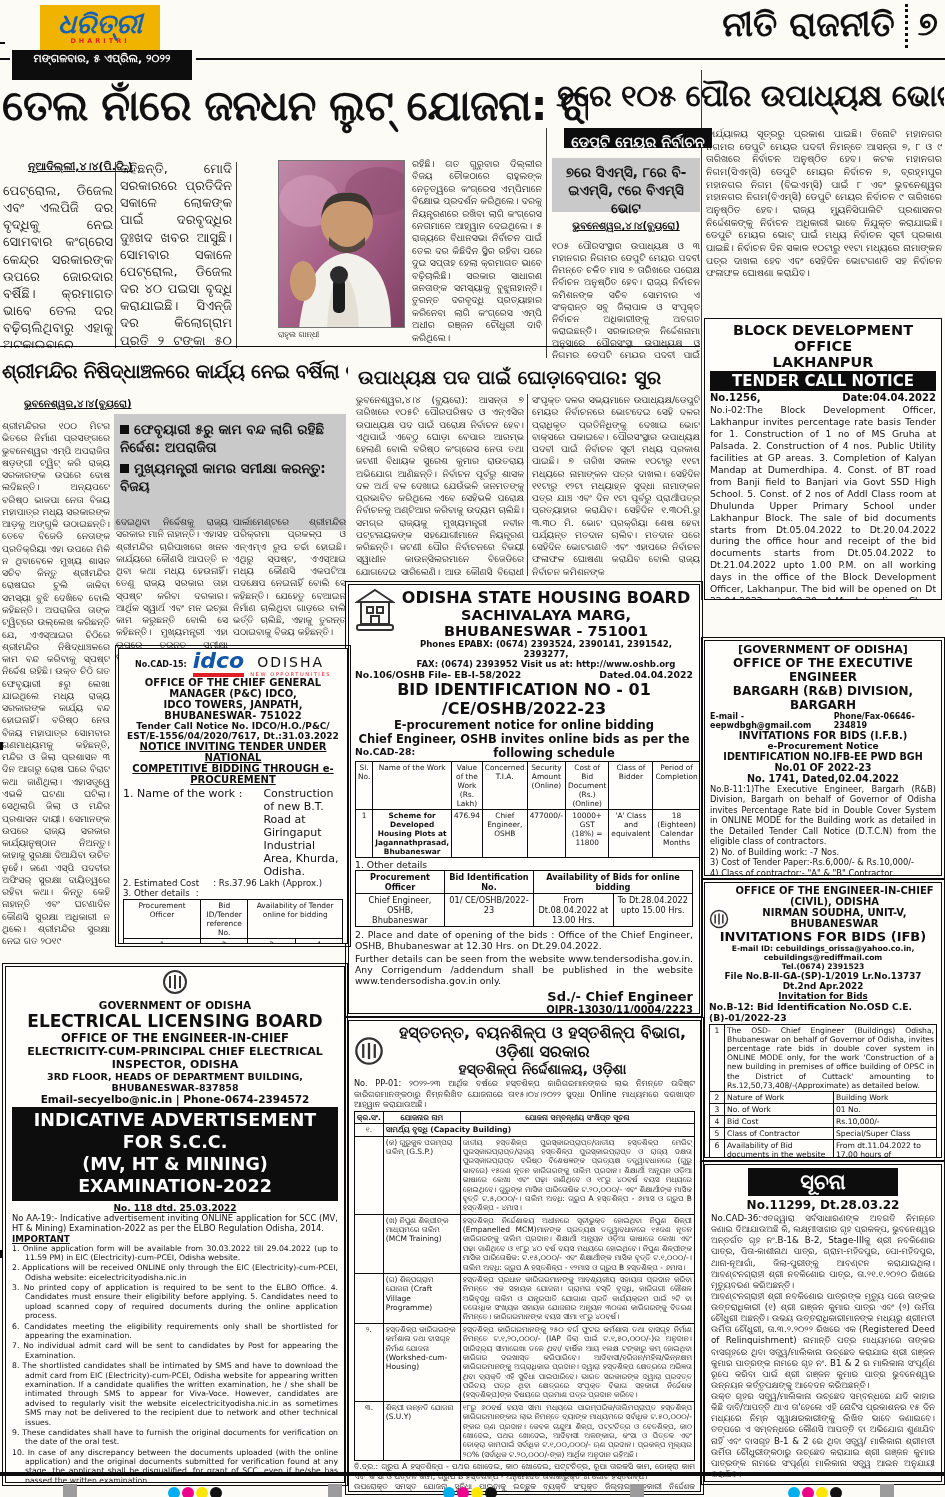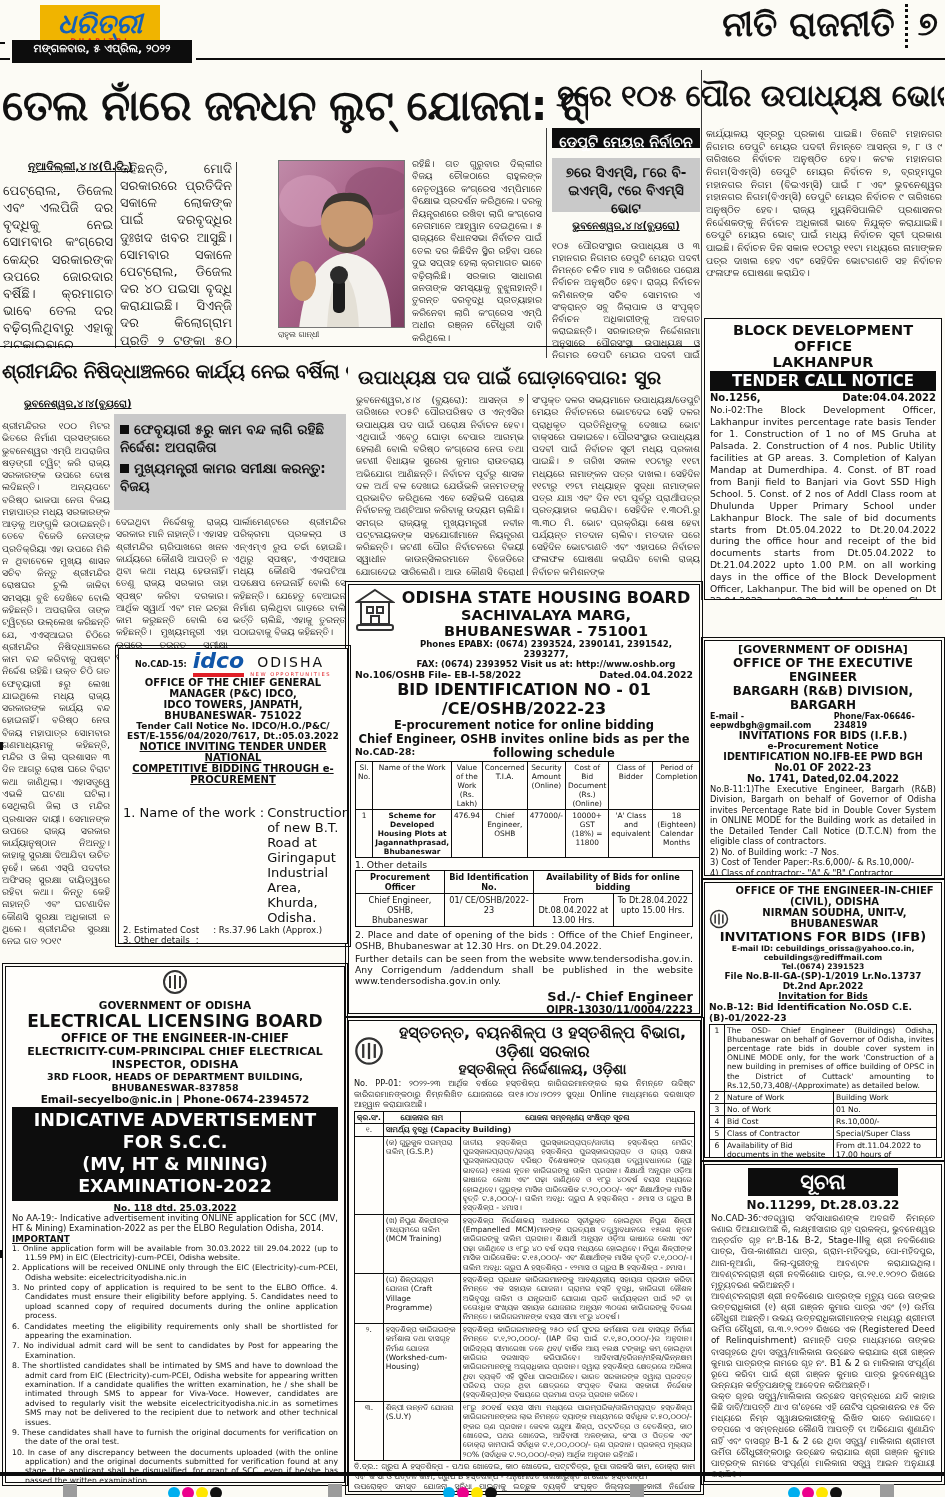--- a/index.html
+++ b/index.html
@@ -31,21 +31,21 @@
 </style>
 </head>
 <body>
 
 <div class="sheet">
 
   <div class="abs masthead-logo" style="left:40px;top:5px;width:120px;height:45px">
     <div class="b" style="font-size:27px;color:#1661b8;font-style:italic;line-height:1">ଧରିତ୍ରୀ</div>
     <div class="b" style="font-size:6.5px;color:#e01e26;letter-spacing:3px">DHARITRI</div>
   </div>
-  <div class="abs blackbar ctr b" style="left:12px;top:40px;width:180px;height:23px;font-size:11px;line-height:17px">ମଙ୍ଗଳବାର, ୫ ଏପ୍ରିଲ, ୨୦୨୨</div>
+  <div class="abs blackbar ctr b" style="left:12px;top:50px;width:180px;height:30px;font-size:11px;line-height:17px">ମଙ୍ଗଳବାର, ୫ ଏପ୍ରିଲ, ୨୦୨୨</div>
   <div class="abs" style="left:590px;top:4px;width:348px;height:54px;display:flex;justify-content:flex-end;align-items:flex-start;gap:10px">
     <span class="b" style="font-size:34px">ନୀତି ରାଜନୀତି</span>
     <span class="dotted-div"></span>
     <span class="b" style="font-size:33px">୭</span>
   </div>
   <div class="abs rule" style="left:0;top:58px;width:10px;height:2px"></div>
   <div class="abs rule" style="left:196px;top:58px;width:749px;height:2px"></div>
 
   <div class="abs b nw" style="left:2px;top:72px;width:586px;height:74px;font-size:42px;letter-spacing:-1px;line-height:1.6">ତେଲ ନାଁରେ ଜନଧନ ଲୁଟ୍‌ ଯୋଜନା: ରାହୁଲ</div>
   <div class="abs b u" style="left:28px;top:160px;width:160px;font-size:11px">ନୂଆଦିଲ୍ଲୀ,୪।୪(ପି.ଟି.)</div>
@@ -77,41 +77,41 @@
   <div class="abs" style="left:278px;top:330px;width:127px;font-size:8px">ରାହୁଲ ଗାନ୍ଧୀ</div>
   <div class="abs body-col" style="left:412px;top:158px;width:130px;height:196px;font-size:9.4px">ରହିଛି। ଗତ ଗୁରୁବାର ଦିଲ୍ଲୀର ବିଜୟ ଚୌକଠାରେ ରାହୁଲଙ୍କ ନେତୃତ୍ୱରେ କଂଗ୍ରେସ ଏମ୍‌ପିମାନେ ବିକ୍ଷୋଭ ପ୍ରଦର୍ଶନ କରିଥିଲେ। ଦରକୁ ନିୟନ୍ତ୍ରଣରେ ରଖିବା ଲାଗି କଂଗ୍ରେସ ନେତାମାନେ ଆହ୍ୱାନ ଦେଇଥିଲେ। ୫ ରାଜ୍ୟରେ ବିଧାନସଭା ନିର୍ବାଚନ ପାଇଁ ତେଲ ଦର କିଛିଦିନ ସ୍ଥିର ରହିବା ପରେ ଦୁଇ ସପ୍ତାହ ହେଲା କ୍ରମାଗତ ଭାବେ ବଢ଼ିଚାଲିଛି। ସରକାର ସାଧାରଣ ଜନତାଙ୍କ ସମସ୍ୟାକୁ ବୁଝୁନାହାନ୍ତି। ତୁରନ୍ତ ଦରବୃଦ୍ଧି ପ୍ରତ୍ୟାହାର କରିନେବା ଲାଗି କଂଗ୍ରେସ ଏମ୍‌ପି ଅଧୀର ରଞ୍ଜନ ଚୌଧୁରୀ ଦାବି କରିଥିଲେ।</div>
 
   <div class="vrule" style="left:115px;top:162px;height:186px"></div>
   <div class="vrule" style="left:236px;top:162px;height:186px"></div>
   <div class="vrule" style="left:546px;top:128px;height:230px"></div>
   <div class="vrule" style="left:701px;top:70px;height:530px"></div>
   <div class="abs rule" style="left:0;top:346px;width:700px;height:1px"></div>
 
   <div class="abs b nw ctr" style="left:556px;top:78px;width:388px;height:50px;font-size:30px;letter-spacing:-0.5px">୭ରେ ୧୦୫ ପୌର ଉପାଧ୍ୟକ୍ଷ ଭୋଟ</div>
-  <div class="abs blackbar ctr b" style="left:552px;top:128px;width:148px;height:20px;font-size:14.5px;line-height:28px">ଡେପୁଟି ମେୟର ନିର୍ବାଚନ</div>
+  <div class="abs blackbar ctr b" style="left:564px;top:128px;width:148px;height:20px;font-size:14.5px;line-height:28px">ଡେପୁଟି ମେୟର ନିର୍ବାଚନ</div>
   <div class="abs graybox ctr b" style="left:552px;top:158px;width:148px;height:54px;font-size:13.5px;line-height:1.35;padding:5px 3px;box-sizing:border-box">୭ରେ ସିଏମ୍‌ସି, ୮ରେ ବି-ଇଏମ୍‌ସି, ୯ରେ ବିଏମ୍‌ସି ଭୋଟ</div>
   <div class="abs ctr b u" style="left:552px;top:220px;width:148px;font-size:10px">ଭୁବନେଶ୍ୱର,୪।୪(ବ୍ୟୁରୋ)</div>
   <div class="abs body-col" style="left:552px;top:240px;width:148px;height:118px;font-size:9.2px">୧୦୫ ପୌରସଂସ୍ଥାର ଉପାଧ୍ୟକ୍ଷ ଓ ୩ ମହାନଗର ନିଗମର ଡେପୁଟି ମେୟର ପଦବୀ ନିମନ୍ତେ ଚଳିତ ମାସ ୭ ତାରିଖରେ ପରୋକ୍ଷ ନିର୍ବାଚନ ଅନୁଷ୍ଠିତ ହେବ। ରାଜ୍ୟ ନିର୍ବାଚନ କମିଶନଙ୍କ ସଚିବ ସୋମବାର ଏ ସଂକ୍ରାନ୍ତ ସବୁ ଜିଲାପାଳ ଓ ସଂପୃକ୍ତ ନିର୍ବାଚନ ଅଧିକାରୀଙ୍କୁ ଅବଗତ କରାଇଛନ୍ତି। ସରକାରଙ୍କ ନିର୍ଦ୍ଦେଶନାମା ଅନୁସାରେ ପୌରସଂସ୍ଥା ଉପାଧ୍ୟକ୍ଷ ଓ ନିଗମର ଡେପୁଟି ମେୟର ପଦବୀ ପାଇଁ ପ୍ରତ୍ୟେକ ରାଜନୈତିକ ଦଳ ସେମାନଙ୍କ ନିର୍ବାଚିତ ପ୍ରତିନିଧି ନିଯୁକ୍ତ କରିବେ।</div>
   <div class="abs body-col" style="left:706px;top:128px;width:236px;height:186px;font-size:9.6px">କାର୍ଯ୍ୟାଳୟ ସୂତ୍ରରୁ ପ୍ରକାଶ ପାଇଛି। ତିନୋଟି ମହାନଗର ନିଗମର ଡେପୁଟି ମେୟର ପଦବୀ ନିମନ୍ତେ ଆସନ୍ତା ୭, ୮ ଓ ୯ ତାରିଖରେ ନିର୍ବାଚନ ଅନୁଷ୍ଠିତ ହେବ। କଟକ ମହାନଗର ନିଗମ(ସିଏମ୍‌ସି) ଡେପୁଟି ମେୟର ନିର୍ବାଚନ ୭, ବ୍ରହ୍ମପୁର ମହାନଗର ନିଗମ (ବିଇଏମ୍‌ସି) ପାଇଁ ୮ ଏବଂ ଭୁବନେଶ୍ୱର ମହାନଗର ନିଗମ(ବିଏମ୍‌ସି) ଡେପୁଟି ମେୟର ନିର୍ବାଚନ ୯ ତାରିଖରେ ଅନୁଷ୍ଠିତ ହେବ। ରାଜ୍ୟ ମ୍ୟୁନିସିପାଲିଟି ପ୍ରଶାସନର ନିର୍ଦ୍ଦେଶକଙ୍କୁ ନିର୍ବାଚନ ଅଧିକାରୀ ଭାବେ ନିଯୁକ୍ତ କରାଯାଇଛି। ଡେପୁଟି ମେୟର ଭୋଟ୍ ପାଇଁ ମଧ୍ୟ ନିର୍ବାଚନ ସୂଚୀ ପ୍ରକାଶ ପାଇଛି। ନିର୍ବାଚନ ଦିନ ସକାଳ ୧୦ଟାରୁ ୧୧ଟା ମଧ୍ୟରେ ନାମାଙ୍କନ ପତ୍ର ଦାଖଲ ହେବ ଏବଂ ସେହିଦିନ ଭୋଟଗଣତି ସହ ନିର୍ବାଚନ ଫଳାଫଳ ଘୋଷଣା କରାଯିବ।</div>
 
   <div class="abs notice" style="left:704px;top:318px;width:238px;height:282px;padding:3px 5px">
     <div class="ctr b" style="font-size:14.5px">BLOCK DEVELOPMENT OFFICE</div>
     <div class="ctr b" style="font-size:14.5px">LAKHANPUR</div>
     <div class="blackbar ctr b" style="font-size:15px;margin:1px 0;padding:1px 0">TENDER CALL NOTICE</div>
     <div style="display:flex;justify-content:space-between;font-size:10px">
       <span class="b">No.1256,</span>
       <span class="b">Date:04.04.2022</span>
     </div>
     <div class="just" style="font-size:9.2px;line-height:1.3;margin-top:1px">No.i-02:The Block Development Officer, Lakhanpur invites percentage rate basis Tender for 1. Construction of 1 no of MS Gruha at Palsada. 2. Construction of 4 nos. Public Utility facilities at GP areas. 3. Completion of Kalyan Mandap at Dumerdhipa. 4. Const. of BT road from Banji field to Banjari via Govt SSD High School. 5. Const. of 2 nos of Addl Class room at Dhulunda Upper Primary School under Lakhanpur Block. The sale of bid documents starts from Dt.05.04.2022 to Dt.20.04.2022 during the office hour and receipt of the bid documents starts from Dt.05.04.2022 to Dt.21.04.2022 upto 1.00 P.M. on all working days in the office of the Block Development Officer, Lakhanpur. The bid will be opened on Dt 22.04.2022 at 08.30 A.M. Intending Class-D,Class-C, Class-B or Class- A contractors may visit district website of Jharsuguda www.jharsuguda.nic.in for detail information.</div>
 
   </div>
 
   <div class="abs b nw" style="left:2px;top:352px;width:346px;height:40px;font-size:19.5px;letter-spacing:-0.5px;line-height:2">ଶ୍ରୀମନ୍ଦିର ନିଷିଦ୍ଧାଞ୍ଚଳରେ କାର୍ଯ୍ୟ ନେଇ ବର୍ଷିଲା ଭାଜପା</div>
   <div class="abs b u" style="left:24px;top:398px;width:160px;font-size:10px">ଭୁବନେଶ୍ୱର,୪।୪(ବ୍ୟୁରୋ)</div>
-  <div class="abs graybox" style="left:114px;top:414px;width:232px;height:96px;padding:7px 6px;box-sizing:border-box">
+  <div class="abs graybox" style="left:114px;top:414px;width:232px;height:116px;padding:7px 6px;box-sizing:border-box">
     <div class="b" style="font-size:13.5px;line-height:1.3;margin-bottom:4px"><span class="sq"></span><span>ଫେବୃୟାରୀ ୫ରୁ କାମ ବନ୍ଦ ଲାଗି ରହିଛି ନିର୍ଦ୍ଦେଶ: ଅପରାଜିତା</span></div>
     <div class="b" style="font-size:13.5px;line-height:1.3"><span class="sq"></span><span>ମୁଖ୍ୟମନ୍ତ୍ରୀ କାମର ସମୀକ୍ଷା କରନ୍ତୁ: ବିଜୟ</span></div>
   </div>
   <div class="abs body-col" style="left:2px;top:420px;width:108px;height:540px;font-size:9.3px">ଶ୍ରୀମନ୍ଦିରର ୧୦୦ ମିଟର ଭିତରେ ନିର୍ମାଣ ପ୍ରସଙ୍ଗରେ ଭୁବନେଶ୍ୱର ଏମ୍‌ପି ଅପରାଜିତା ଷଡ଼ଙ୍ଗୀ ଟ୍ୱିଟ୍ କରି ରାଜ୍ୟ ସରକାରଙ୍କ ଉପରେ ଦୋଷ ଲଦିଛନ୍ତି। ଅନ୍ୟପଟେ ବରିଷ୍ଠ ଭାଜପା ନେତା ବିଜୟ ମହାପାତ୍ର ମଧ୍ୟ ସରକାରଙ୍କ ଆଡ଼କୁ ଅଙ୍ଗୁଳି ଉଠାଇଛନ୍ତି। ତେବେ ବିଜେଡି ନେତାଙ୍କ ପ୍ରତିକ୍ରିୟା ଏହା ଉପରେ ମିଳି ନ ଥିବାବେଳେ ମୁଖ୍ୟ ଶାସନ ସଚିବ କିନ୍ତୁ ଶ୍ରୀମନ୍ଦିର ରୋଷଘର ଚୁଲି ଜାଳିବା ସମସ୍ୟା ବୁଝି ଦେଖିବେ ବୋଲି କହିଛନ୍ତି। ଅପରାଜିତା ତାଙ୍କ ଟ୍ୱିଟ୍‌ରେ ଉଲ୍ଲେଖ କରିଛନ୍ତି ଯେ, ଏଏସ୍‌ଆଇର ଚିଠିରେ ଶ୍ରୀମନ୍ଦିର ନିଷିଦ୍ଧାଞ୍ଚଳରେ କାମ ବନ୍ଦ କରିବାକୁ ସ୍ପଷ୍ଟ ନିର୍ଦ୍ଦେଶ ରହିଛି। ଉକ୍ତ ଚିଠି ଗତ ଫେବୃୟାରୀ ୫ରୁ ଲେଖା ଯାଇଥିଲେ ମଧ୍ୟ ରାଜ୍ୟ ସରକାରଙ୍କ କାର୍ଯ୍ୟ ବନ୍ଦ ହୋଇନାହିଁ। ବରିଷ୍ଠ ନେତା ବିଜୟ ମହାପାତ୍ର ସୋମବାର ଗଣମାଧ୍ୟମକୁ କହିଛନ୍ତି, ମନ୍ଦିର ଓ ଜିଲା ପ୍ରଶାସନ ୩ ଦିନ ଆଗରୁ ରୋଷ ଘରେ ବିରାଟ କଥା ଜାଣିଥିଲା। ଏହାସତ୍ତ୍ୱେ ଏଭଳି ଘଟଣା ଘଟିଲା। ସେଥିଲାଗି ଜିଲା ଓ ମନ୍ଦିର ପ୍ରଶାସନ ଦାୟୀ। ସେମାନଙ୍କ ଉପରେ ରାଜ୍ୟ ସରକାର କାର୍ଯ୍ୟାନୁଷ୍ଠାନ ନିଅନ୍ତୁ। କାହାକୁ ସୁରକ୍ଷା ଦିଆଯିବା ଉଚିତ ନୁହେଁ। ଜଣେ ଏସ୍‌ପି ପଦବୀର ଅଫିସର୍ ସୁରକ୍ଷା ଦାୟିତ୍ୱରେ ରହିବା କଥା। କିନ୍ତୁ କେହି ନାହାନ୍ତି ଏବଂ ଘଟଣାଦିନ କୌଣସି ସୁରକ୍ଷା ଅଧିକାରୀ ନ ଥିଲେ। ଶ୍ରୀମନ୍ଦିର ସୁରକ୍ଷା ନେଇ ଗତ ୨୦୧୯</div>
   <div class="abs body-col" style="left:116px;top:516px;width:112px;height:144px;font-size:9.3px">ଦେଇଥିବା ନିର୍ଦ୍ଦେଶକୁ ରାଜ୍ୟ ସରକାର ମାନି ନାହାନ୍ତି। ଏହାସହ ଶ୍ରୀମନ୍ଦିର ଚାରିପାଖରେ ଖନନ କାର୍ଯ୍ୟରେ କୌଣସି ଆପତ୍ତି ନ ଥିବା କଥା ମଧ୍ୟ ହେଉନାହିଁ। ତେଣୁ ରାଜ୍ୟ ସରକାର ତାହା ସ୍ପଷ୍ଟ କରିବା ଦରକାର। ଆର୍ଥିକ ସ୍ୱାର୍ଥ ଏବଂ ମନ ଇଚ୍ଛା କାମ କରୁଛନ୍ତି ବୋଲି ସେ କହିଛନ୍ତି। ମୁଖ୍ୟମନ୍ତ୍ରୀ ଏହା ଉପରେ ତୁରନ୍ତ ସମୀକ୍ଷା କରନ୍ତୁ ବୋଲି ଦାବି କରିଛନ୍ତି।</div>
   <div class="abs body-col" style="left:233px;top:516px;width:113px;height:144px;font-size:9.3px">ପାର୍ଲାମେଣ୍ଟରେ ଶ୍ରୀମନ୍ଦିର ପରିକ୍ରମା ପ୍ରକଳ୍ପ ଓ ଏନ୍‌ଏମ୍‌ଏ ରୁପ ଚର୍ଚ୍ଚା ହୋଇଛି। ଏଥିରୁ ସ୍ପଷ୍ଟ, ଏଏସ୍‌ଆଇ ମଧ୍ୟ କୌଣସି ଏକପଟିଆ ପଦକ୍ଷେପ ନେଇନାହିଁ ବୋଲି ସେ କହିଛନ୍ତି। ଯେହେତୁ ବେଆଇନ ନିର୍ମାଣ ଚାଲିଥିବା ଗାଡ଼ରେ ବାଲି ଭର୍ତ୍ତି ଚାଲିଛି, ଏହାକୁ ତୁରନ୍ତ ପଠାଇବାକୁ ବିଜୟ କହିଛନ୍ତି।</div>
 
   <div class="abs b nw" style="left:358px;top:366px;width:340px;height:26px;font-size:19px">ଉପାଧ୍ୟକ୍ଷ ପଦ ପାଇଁ ଘୋଡ଼ାବେପାର: ସୁର</div>
   <div class="abs body-col" style="left:356px;top:394px;width:168px;height:184px;font-size:9.3px">ଭୁବନେଶ୍ୱର,୪।୪ (ବ୍ୟୁରୋ): ଆସନ୍ତା ୭ ତାରିଖରେ ୧୦୫ଟି ପୌରପରିଷଦ ଓ ଏନ୍‌ଏସିର ଉପାଧ୍ୟକ୍ଷ ପଦ ପାଇଁ ପରୋକ୍ଷ ନିର୍ବାଚନ ହେବ। ଏଥିପାଇଁ ଏବେଠୁ ଘୋଡ଼ା ବେପାର ଆରମ୍ଭ ହେଲାଣି ବୋଲି ବରିଷ୍ଠ କଂଗ୍ରେସ ନେତା ତଥା ଜଟଣୀ ବିଧାୟକ ସୁରେଶ କୁମାର ରାଉତରାୟ ଅଭିଯୋଗ ଆଣିଛନ୍ତି। ନିର୍ବାଚନ ପୂର୍ବରୁ ଶାସକ ଦଳ ଅର୍ଥ ବଳ ଦେଖାଇ ଯେଉଁଭଳି ଜନମତଙ୍କୁ ପ୍ରଭାବିତ କରିଥିଲେ ଏବେ ସେହିଭଳି ପରୋକ୍ଷ ନିର୍ବାଚନକୁ ଅଣ୍ଟିଆର କରିବାକୁ ଉଦ୍ୟମ ଚାଲିଛି। ସମଗ୍ର ରାଜ୍ୟକୁ ମୁଖ୍ୟମନ୍ତ୍ରୀ ନବୀନ ପଟ୍ଟନାୟକଙ୍କ ସହଯୋଗୀମାନେ ନିୟନ୍ତ୍ରଣ କରିଛନ୍ତି। ଜଟଣୀ ପୌର ନିର୍ବାଚନରେ ବିଜୟୀ ସ୍ୱାଧୀନ କାଉନ୍‌ସିଲରମାନେ ବିଜେଡିରେ ଯୋଗଦେଇ ସାରିଲେଣି। ଆଉ କୌଣସି ବିରୋଧୀ ଦଳ ରହୁ ନାହିଁ ବୋଲି ବିଜେଡି ଚାହୁଁଛି ବୋଲି ସୁର ଅଭିଯୋଗ କରିଛନ୍ତି।</div>
   <div class="abs body-col" style="left:532px;top:394px;width:168px;height:184px;font-size:9.3px">ସଂପୃକ୍ତ ଦଳର ସଭ୍ୟମାନେ ଉପାଧ୍ୟକ୍ଷ/ଡେପୁଟି ମେୟର ନିର୍ବାଚନରେ ଭୋଟଦେଇ ସେହି ଦଳର ପ୍ରାଧିକୃତ ପ୍ରତିନିଧିଙ୍କୁ ଦେଖାଇ ଭୋଟ ବାକ୍ସରେ ପକାଇବେ। ପୌରସଂସ୍ଥାର ଉପାଧ୍ୟକ୍ଷ ପଦବୀ ପାଇଁ ନିର୍ବାଚନ ସୂଚୀ ମଧ୍ୟ ପ୍ରକାଶ ପାଇଛି। ୭ ତାରିଖ ସକାଳ ୧୦ଟାରୁ ୧୧ଟା ମଧ୍ୟରେ ନାମାଙ୍କନ ପତ୍ର ଦାଖଲ। ସେହିଦିନ ୧୧ଟାରୁ ୧୨ଟା ମଧ୍ୟାହ୍ନ ସୁଦ୍ଧା ନାମାଙ୍କନ ପତ୍ର ଯାଞ୍ଚ ଏବଂ ଦିନ ୧ଟା ପୂର୍ବରୁ ପ୍ରାର୍ଥୀପତ୍ର ପ୍ରତ୍ୟାହାର କରାଯିବ। ସେହିଦିନ ୧.୩୦ମି.ରୁ ୩.୩୦ ମି. ଭୋଟ ପ୍ରକ୍ରିୟା ଶେଷ ହେବା ପର୍ଯ୍ୟନ୍ତ ମତଦାନ ଚାଲିବ। ମତଦାନ ପରେ ସେହିଦିନ ଭୋଟଗଣତି ଏବଂ ଏହାପରେ ନିର୍ବାଚନ ଫଳାଫଳ ଘୋଷଣା କରାଯିବ ବୋଲି ରାଜ୍ୟ ନିର୍ବାଚନ କମିଶନଙ୍କ</div>
@@ -199,24 +199,24 @@
         <span style="display:block;height:4px;background:#e01e26;margin-top:1px"></span>
       </span>
       <span style="display:inline-block;text-align:center">
         <span style="font-size:14px;letter-spacing:2px">ODISHA</span>
         <span style="display:block;font-size:5.2px;color:#e01e26;letter-spacing:1.5px">NEW OPPORTUNITIES</span>
       </span>
     </div>
     <div class="ctr b" style="font-size:10px">OFFICE OF THE CHIEF GENERAL MANAGER (P&amp;C) IDCO,</div>
     <div class="ctr b" style="font-size:10px">IDCO TOWERS, JANPATH, BHUBANESWAR- 751022</div>
     <div class="ctr b" style="font-size:9px">Tender Call Notice No. IDCO/H.O./P&amp;C/</div>
-    <div class="ctr b" style="font-size:9px">EST/E-1556/04/2020/7617, Dt.:05.03.2022</div>
+    <div class="ctr b" style="font-size:9px">EST/E-1556/04/2020/7617, Dt.:31.03.2022</div>
     <div class="ctr b u" style="font-size:10px">NOTICE INVITING TENDER UNDER NATIONAL</div>
     <div class="ctr b u" style="font-size:10px">COMPETITIVE BIDDING THROUGH e-PROCUREMENT</div>
-    <div style="font-size:13px;display:flex;gap:3px;margin-top:20px">
+    <div style="font-size:11px;display:flex;gap:21px;margin-top:2px">
       <span style="white-space:nowrap">1. Name of the work :</span>
       <span>Construction of new B.T. Road at Giringaput Industrial Area, Khurda, Odisha.</span>
     </div>
     <div style="font-size:8.6px;display:flex;gap:14px">
       <span>2. Estimated Cost</span>
       <span>: Rs.37.96 Lakh (Approx.)</span>
     </div>
     <div style="font-size:8.6px;display:flex;gap:6px">
       <span>3. Other details</span>
       <span>:</span>

